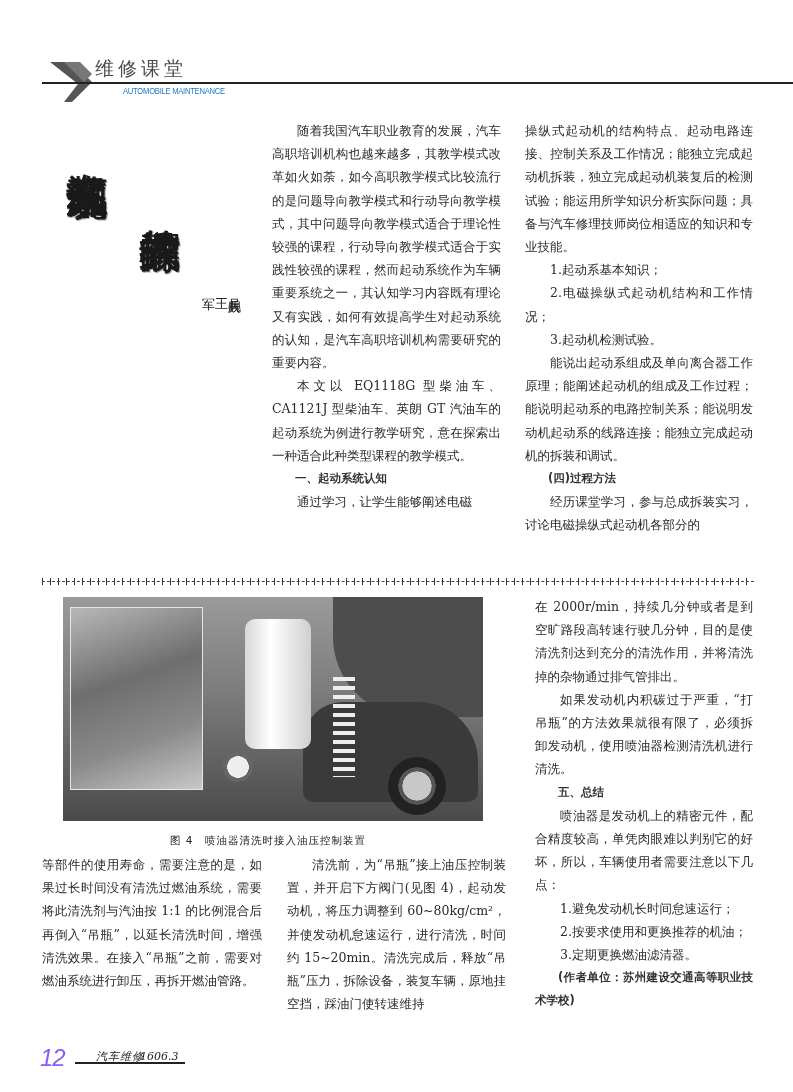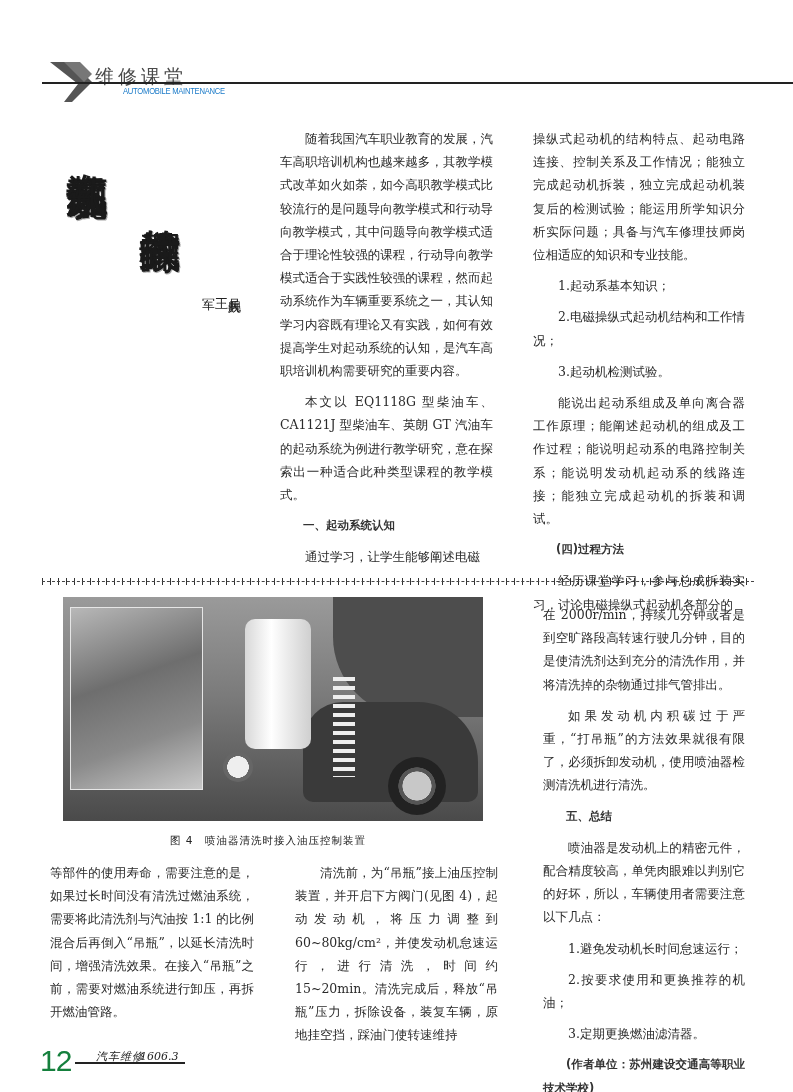--- a/index.html
+++ b/index.html
@@ -2,38 +2,38 @@
 <html><head>
 <meta charset="utf-8">
 <style>
   html, body { margin:0; padding:0; background:#ffffff; }
   body { width:793px; height:1092px; position:relative; overflow:hidden;
          font-family:"DejaVu Serif","Liberation Serif",serif; color:#2a2a2a; }
   .abs { position:absolute; }
 
   
   .hdr-chevron { left:50px; top:60px; width:70px; height:42px; }
-  .hdr-title { left:95px; top:64px; font-family:"DejaVu Sans","Liberation Sans",sans-serif;
+  .hdr-title { left:95px; top:56px; font-family:"DejaVu Sans","Liberation Sans",sans-serif;
                font-size:19px; letter-spacing:4px; color:#4a4a4a; }
   .hdr-line { left:42px; top:82px; width:751px; height:2px; background:#222; }
   .hdr-sub { left:123px; top:86px; font-family:"Liberation Sans","DejaVu Sans",sans-serif;
              font-size:8.5px; color:#1a7ac8; letter-spacing:-0.3px; transform:scaleX(0.9); transform-origin:left; }
 
   
   .vtitle { writing-mode:vertical-rl; font-family:"DejaVu Sans","Liberation Sans",sans-serif;
             color:#1a1a1a; text-shadow:1px 1px 0 #aaa; line-height:1; }
   .vt1 { left:66px; top:140px; font-size:42px; letter-spacing:0.5px; }
   .vt2 { left:139px; top:196px; font-size:42px; letter-spacing:0.5px; }
   .vauthor { left:202px; top:288px; font-size:13px; writing-mode:vertical-rl;
              font-family:"DejaVu Sans","Liberation Sans",sans-serif; color:#222; line-height:1; letter-spacing:1px; }
   .vauthor span { display:block; }
 
   
   .col { font-size:12.5px; line-height:23.2px; text-align:justify; color:#2a2a2a; }
-  .col p { margin:8px; text-indent:2em; }
+  .col p { margin:0; text-indent:2em; }
   .col p.noind { text-indent:0; }
   .col p.h { font-family:"DejaVu Sans","Liberation Sans",sans-serif; font-weight:bold; font-size:11.5px; color:#333; }
   .c-top2 { left:272px; top:119px; width:229px; }
   .c-top3 { left:525px; top:119px; width:228px; }
   .c-mid3 { left:535px; top:595px; width:218px; }
   .c-bot1 { left:42px; top:853px; width:220px; }
   .c-bot2 { left:287px; top:853px; width:219px; }
 
   
   .divider { left:42px; top:578px; width:712px; height:6px;
@@ -62,21 +62,21 @@
                background:radial-gradient(circle,#eee 0 50%,#666 52%); }
   .fig-arm { left:270px; top:0px; width:150px; height:120px; background:#4d4d4d;
              border-radius:0 0 0 80px; }
   .fig-hose { left:270px; top:80px; width:22px; height:100px;
               background:repeating-linear-gradient(180deg,#eee 0 4px,transparent 4px 9px); }
   .caption { left:170px; top:834px; font-family:"DejaVu Sans","Liberation Sans",sans-serif;
              font-size:10.5px; color:#222; letter-spacing:1px; }
 
   
   .pageno { left:40px; top:1044px; font-family:"Liberation Sans","DejaVu Sans",sans-serif;
-            font-size:30px; color:#15803d; letter-spacing:-1px; }
+            font-style:italic; font-size:24px; color:#8b5cf6; letter-spacing:-1px; }
   .footer-mag { left:76px; top:1049px; font-size:11px; font-style:italic; color:#222; letter-spacing:1px;margin-left:20px; }
   .footer-date { left:140px; top:1050px; font-size:11px; font-style:italic; color:#222; }
   .footer-line { left:75px; top:1062px; width:110px; height:2px; background:#222; }
 </style>
 </head>
 <body>
 
 <svg class="abs hdr-chevron" viewBox="0 0 70 42">
   <polygon points="0,2 22,2 42,22 22,42 14,42 28,24" fill="#555"></polygon>
   <polygon points="14,2 30,2 42,14 34,22" fill="#777"></polygon>

